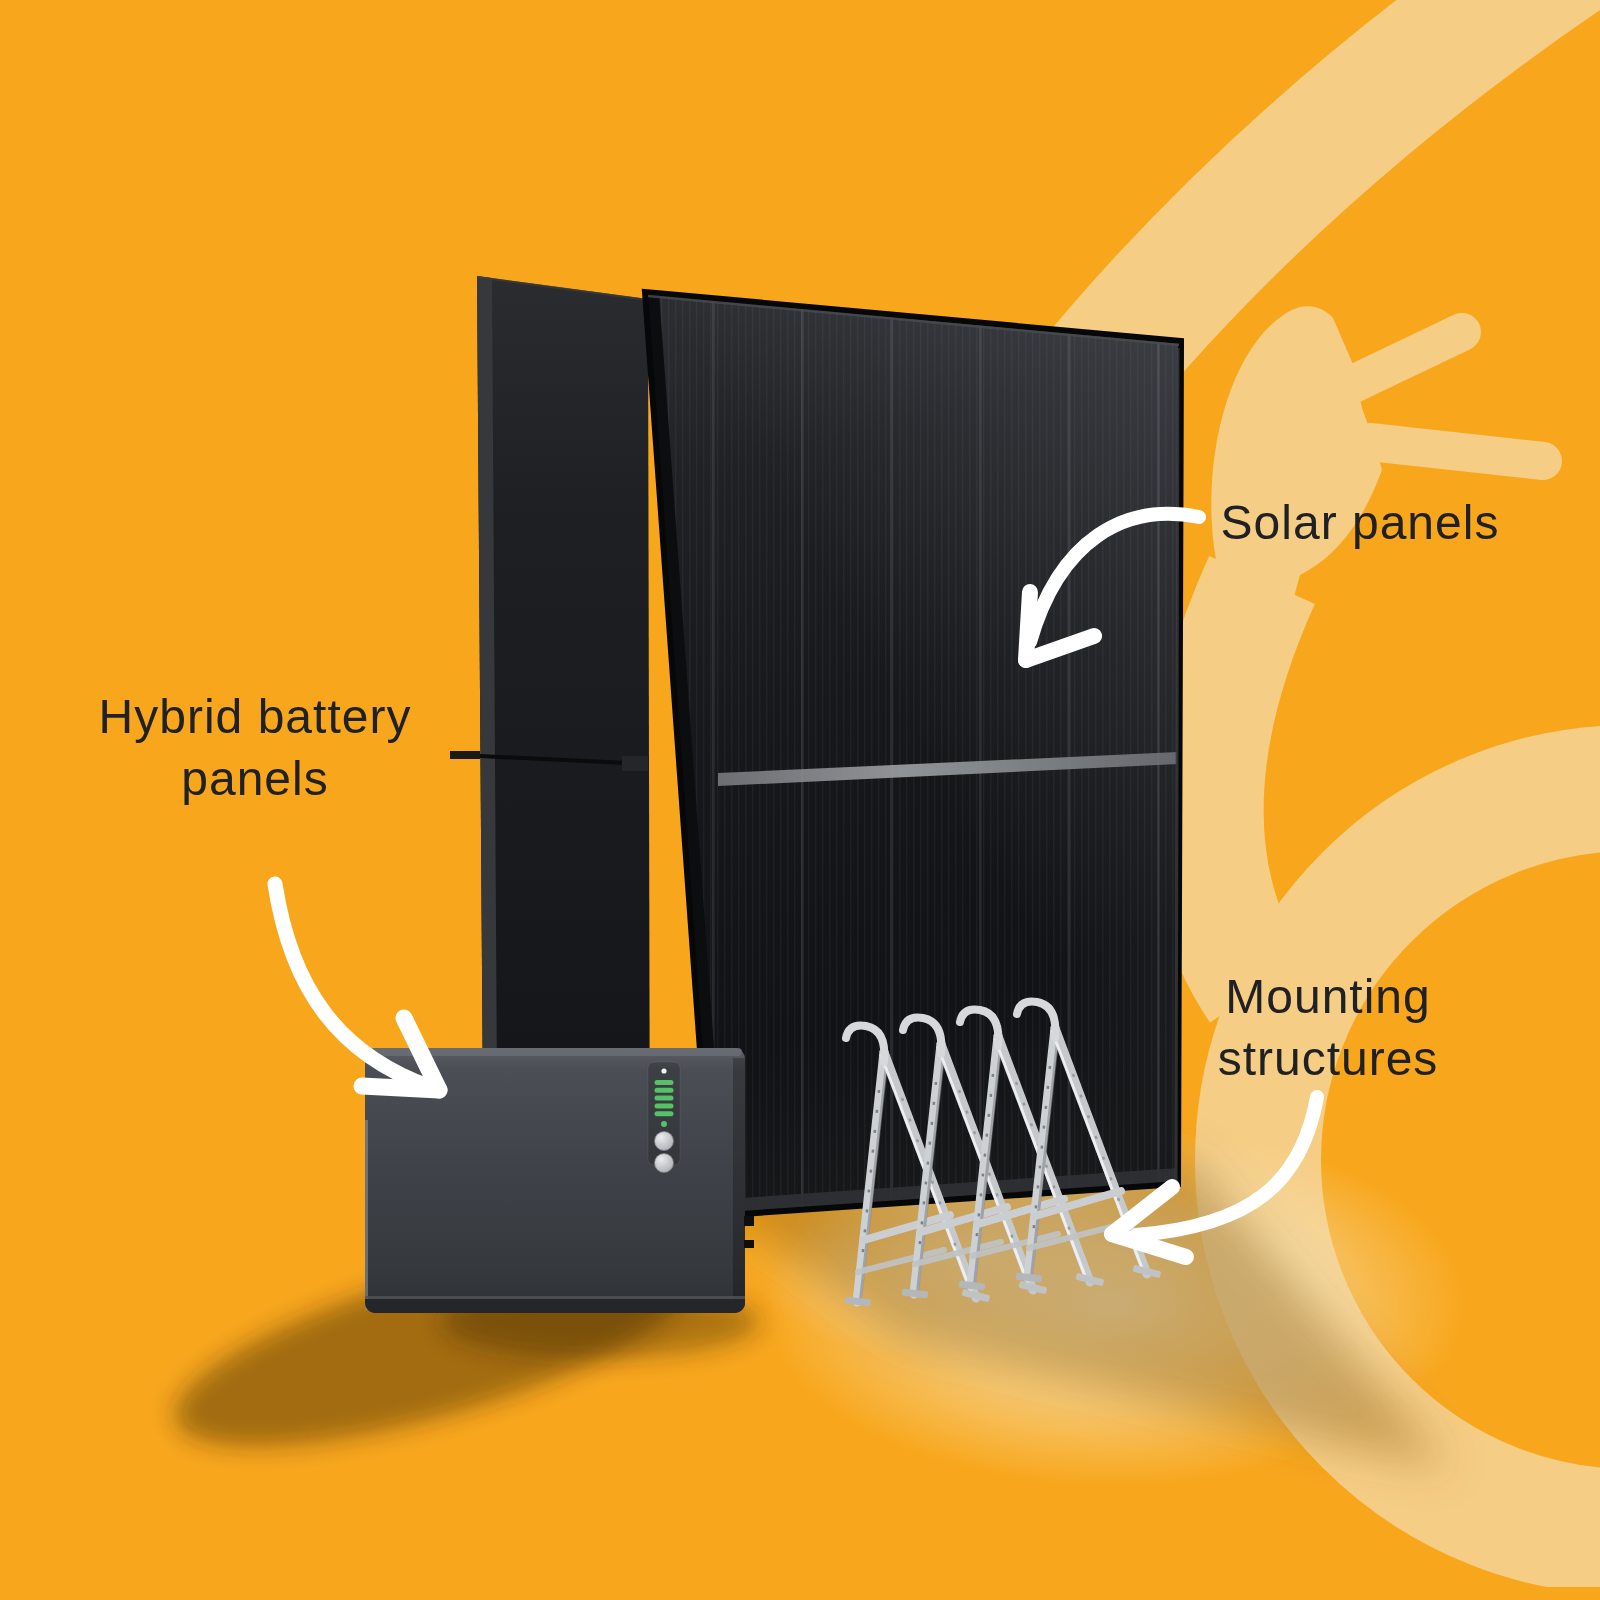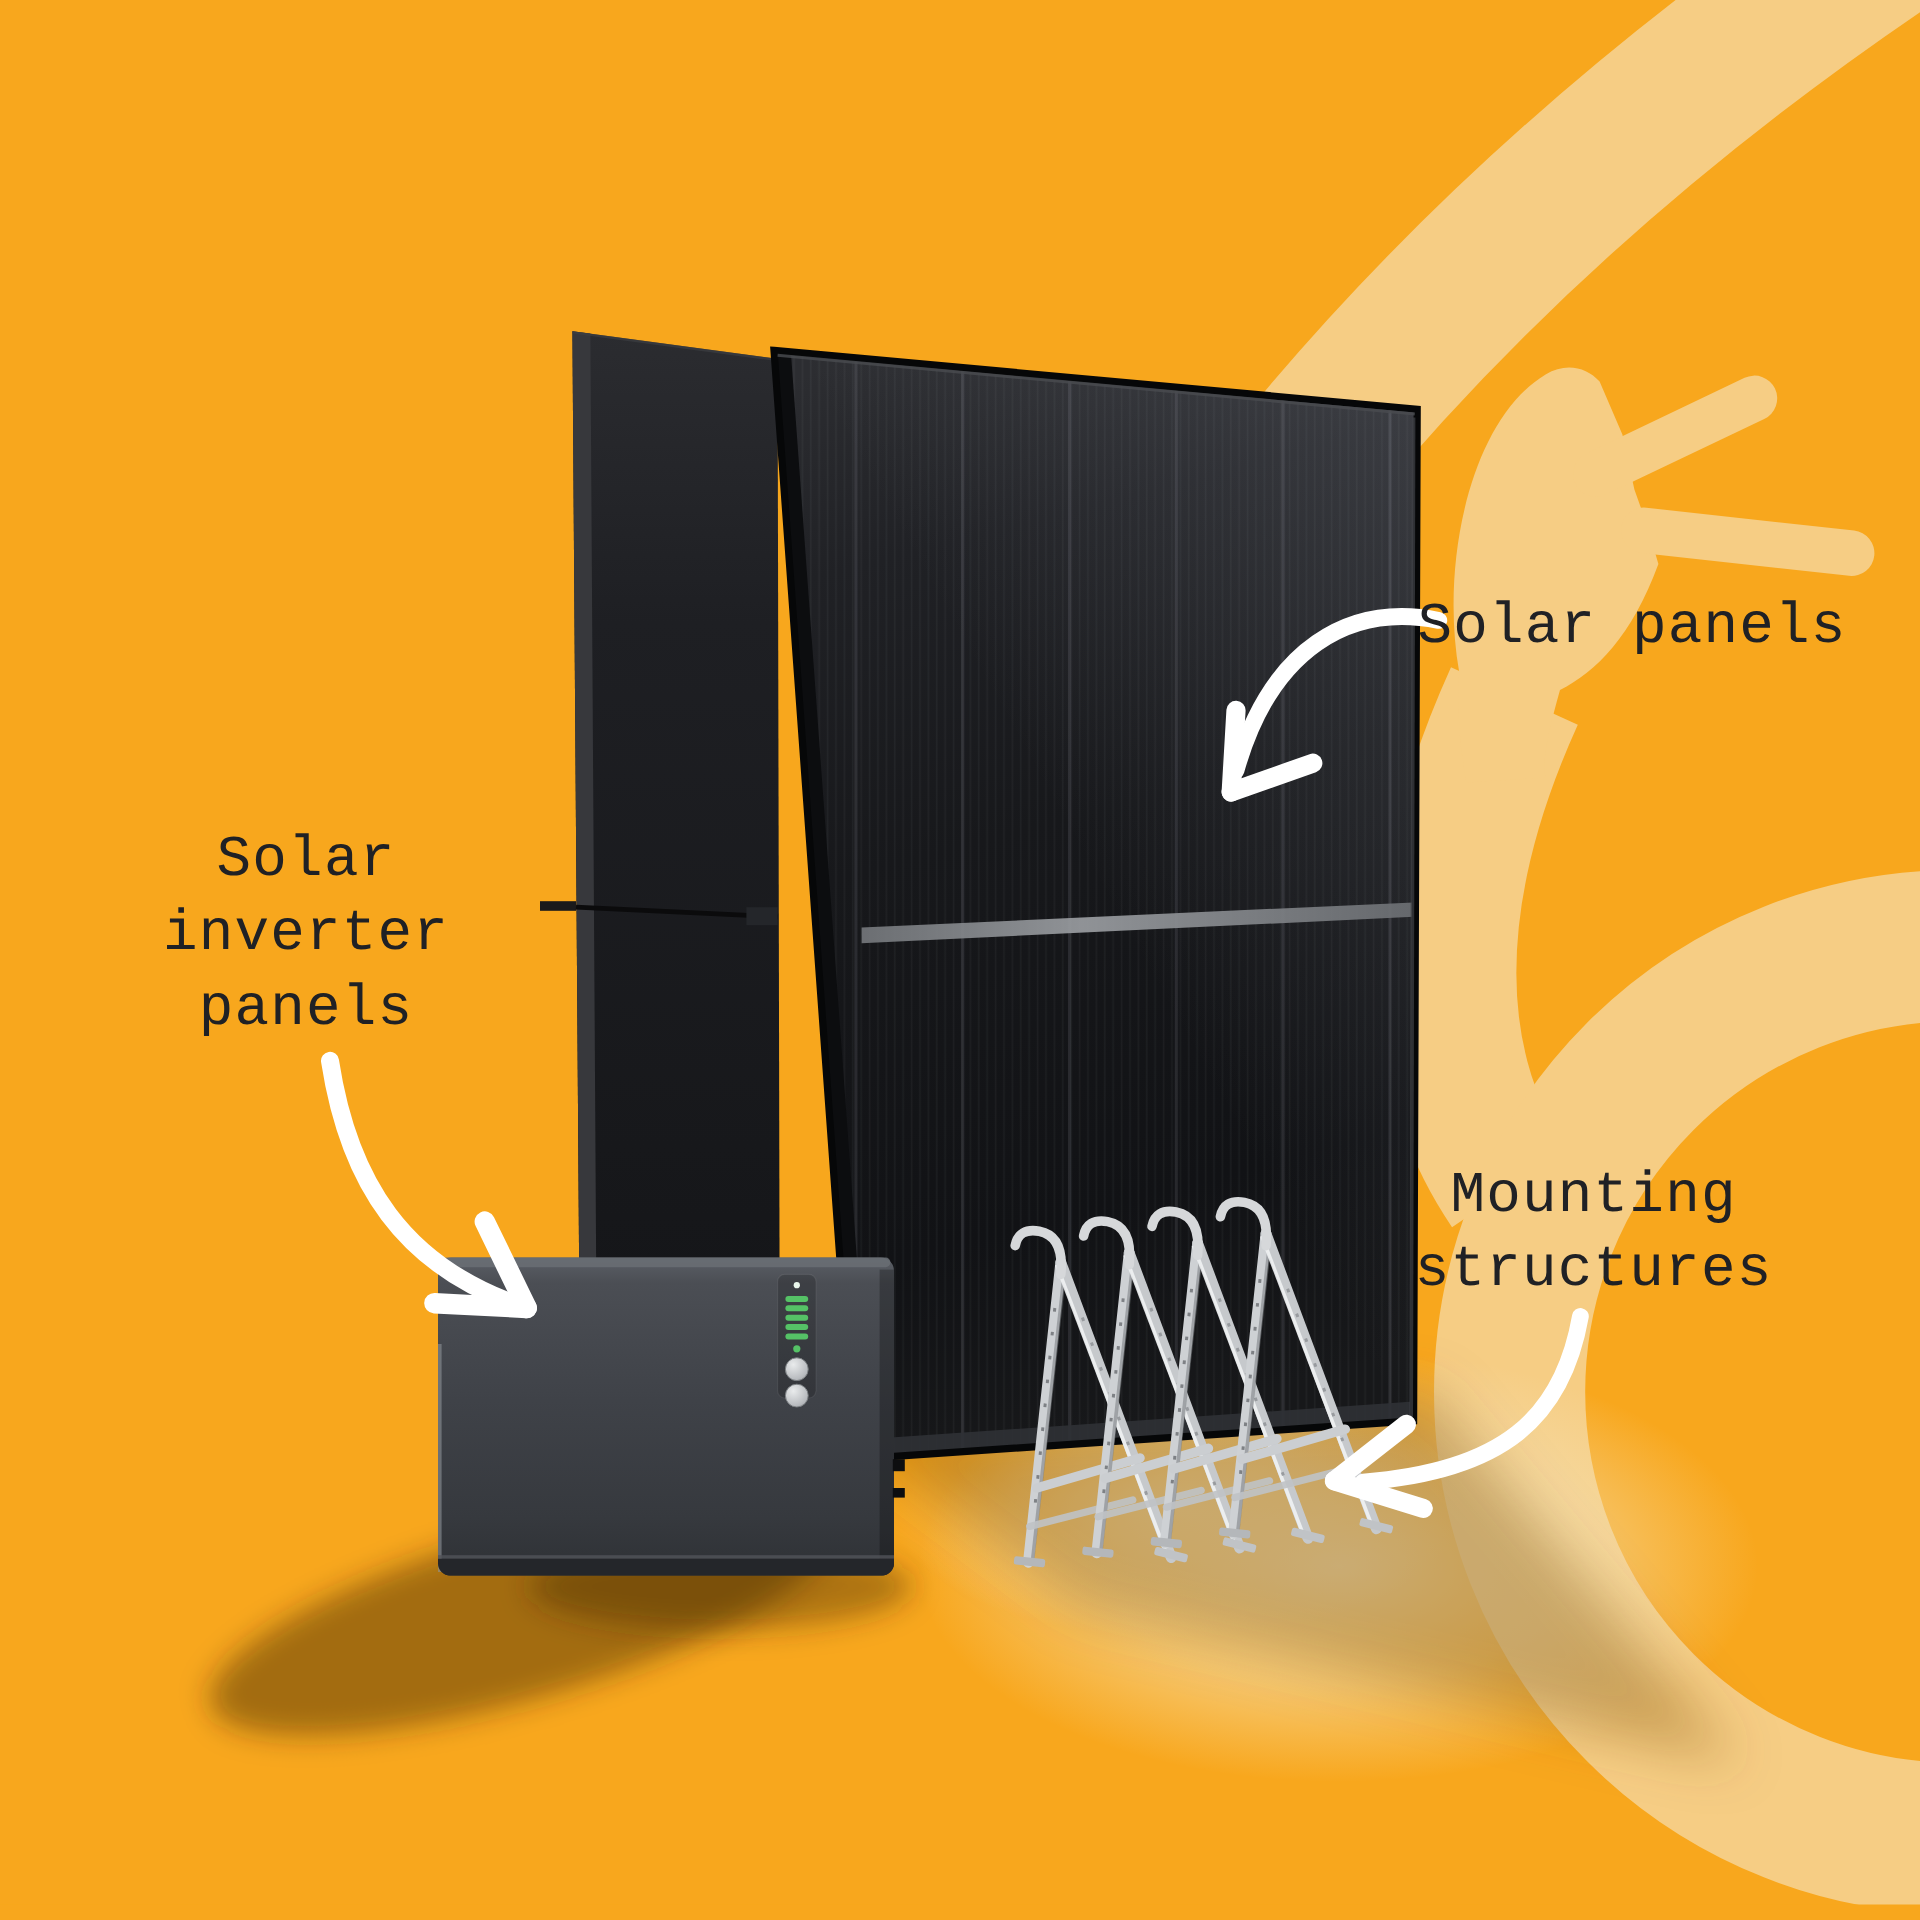--- a/index.html
+++ b/index.html
@@ -1,21 +1,21 @@
 <!DOCTYPE html>
 <html style="--bg: #F8A71D; --motif: #F6CD84; --glow: #F4E1B0; --arrow: #FFFFFF; --text: #202125; --led: #55C266;"><head>
 <meta charset="utf-8">
 <style>
   :root{
     --bg:#F8A71D; --motif:#F6CD84; --glow:#F4E1B0; --arrow:#FFFFFF;
     --text:#202125; --led:#55C266;
   }
   html,body{margin:0;padding:0;overflow:hidden;background:var(--bg);}
   .stage{position:relative;width:1600px;height:1587px;background:var(--bg);
-         font-family:Liberation Mono, monospace;}
+         font-family:Liberation Sans, sans-serif;}
   .stage > svg{position:absolute;left:0;top:0;}
   .label{position:absolute;color:var(--text);font-size:48px;line-height:62px;
          letter-spacing:1px;text-align:center;font-weight:400;user-select:none;}
   .label .ln{display:block;}
 </style>
 </head>
 <body>
 
 <div class="stage">
   <svg width="1600" height="1600" viewBox="0 0 1600 1600">
@@ -188,21 +188,21 @@
         <path d="M 1317 1097 C 1302 1182 1252 1226 1136 1235" stroke-width="14"></path>
         <path d="M 1172 1187 L 1112 1234" stroke-width="16"></path>
         <path d="M 1186 1257 L 1112 1234" stroke-width="16"></path>
       </g>
     </g>
   </svg>
 
   <div class="label" style="left:1180px;top:492px;width:360px;">Solar panels</div>
 
   <div class="label" style="left:55px;top:686px;width:400px;">
-    <span class="ln">Solar inverter</span>
+    <span class="ln">Hybrid battery</span>
     <span class="ln">panels</span>
   </div>
 
   <div class="label" style="left:1150px;top:966px;width:356px;">
     <span class="ln">Mounting</span>
     <span class="ln">structures</span>
   </div>
 </div>
 
 </body></html>

